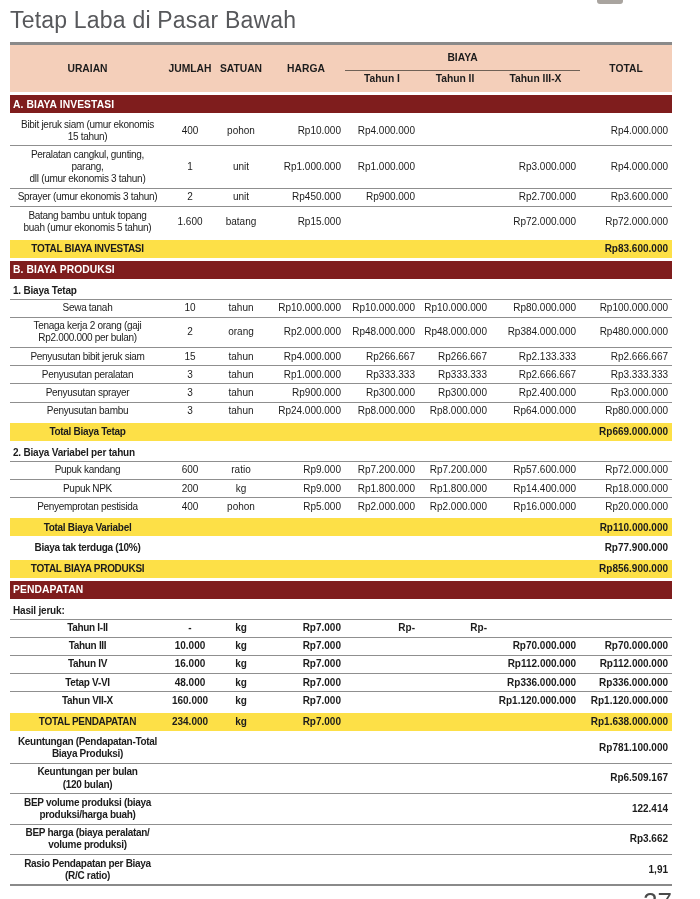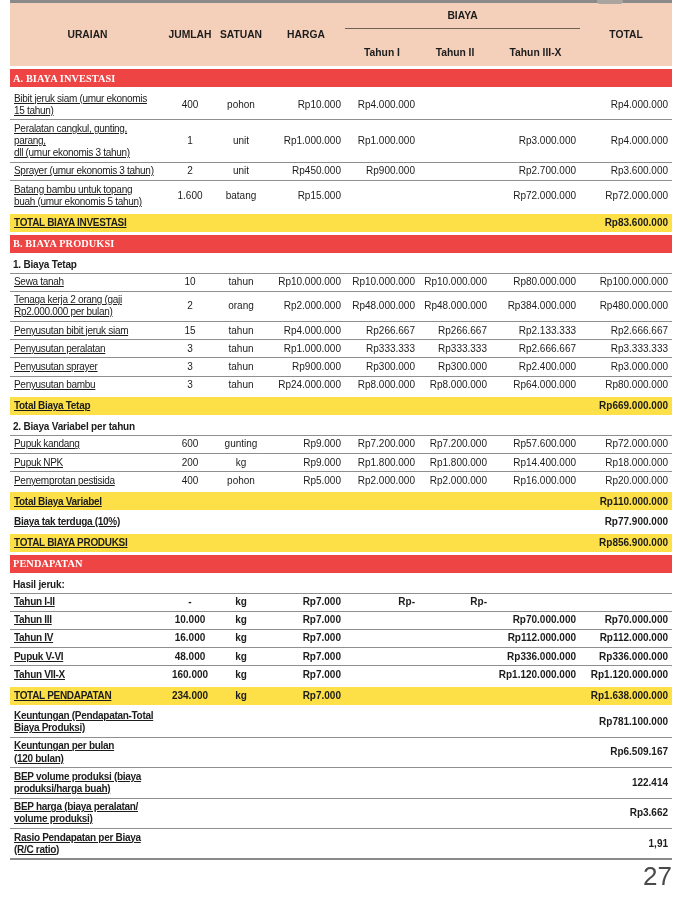--- a/index.html
+++ b/index.html
@@ -36,29 +36,29 @@
   }
   
   thead th{
     background:#f4cfba;
     font-size:10.3px;
     font-weight:bold;
     color:#1c1c1c;
     padding:0 2px;
   }
   thead tr.h1 th{height:25px;}
-  thead tr.h2 th{height:19px;vertical-align:top;padding-top:18px;}
+  thead tr.h2 th{height:19px;vertical-align:top;padding-top:2px;}
   thead th.group{
     border-bottom:1.6px solid #6f6156;
     height:22px;
     vertical-align:middle;
     text-align:center;
   }
   
-  .a-l{text-align:left;text-decoration:underline;}
+  .a-l{text-align:center;}
   .a-c{text-align:center;}
   .a-r{text-align:right;}
   
   tbody tr.data td{
     border-bottom:1.5px solid #8f8f8f;
     padding:2.5px 4px;
     line-height:1.22;
   }
   tbody tr.bold td{font-weight:bold;}
   tbody td.lbl{
@@ -66,29 +66,28 @@
     letter-spacing:-0.3px;
     padding-left:3px;
   }
   tbody tr.sub td{
     border-bottom:1.5px solid #8f8f8f;
     font-weight:bold;
     padding:3px 3px;
     letter-spacing:-0.2px;
   }
   tbody tr.section td{
-    background:#ef4444;
+    background:#7f1d1d;
     color:#ffffff;
     font-weight:bold;
     font-size:10.3px;
     padding:3.5px 3px;
     border-top:3px solid #ffffff;
     border-bottom:3px solid #ffffff;
     letter-spacing:0.1px;
-    font-family:Liberation Serif, serif;
   }
   tbody tr.total td{
     background:#fde047;
     font-weight:bold;
     padding:3.5px 4px;
     border-top:3px solid #ffffff;
     border-bottom:3px solid #ffffff;
   }
   tbody tr:last-child td{
     border-bottom:2.5px solid #8a8a8a;
@@ -107,20 +106,21 @@
     color:#4a4a4a;
     font-weight:400;
     line-height:1;
   }
 </style>
 </head>
 <body>
 
 <div class="page">
   <div class="scan-artifact"></div>
+  <h1 class="title">Tetap Laba di Pasar Bawah</h1>
 
   <table class="cost">
     <colgroup>
       <col style="width:155px">
       <col style="width:50px">
       <col style="width:52px">
       <col style="width:78px">
       <col style="width:74px">
       <col style="width:72px">
       <col style="width:89px">
@@ -274,21 +274,21 @@
           <td class="a-r"></td>
           <td class="a-r"></td>
           <td class="a-r">Rp669.000.000</td>
         </tr>
         <tr class="sub">
           <td colspan="8">2. Biaya Variabel per tahun</td>
         </tr>
         <tr class="data">
           <td class="a-l lbl">Pupuk kandang</td>
           <td class="a-c">600</td>
-          <td class="a-c">gunting</td>
+          <td class="a-c">ratio</td>
           <td class="a-r">Rp9.000</td>
           <td class="a-r">Rp7.200.000</td>
           <td class="a-r">Rp7.200.000</td>
           <td class="a-r">Rp57.600.000</td>
           <td class="a-r">Rp72.000.000</td>
         </tr>
         <tr class="data">
           <td class="a-l lbl">Pupuk NPK</td>
           <td class="a-c">200</td>
           <td class="a-c">kg</td>
@@ -368,21 +368,21 @@
           <td class="a-l lbl">Tahun IV</td>
           <td class="a-c">16.000</td>
           <td class="a-c">kg</td>
           <td class="a-r">Rp7.000</td>
           <td class="a-r"></td>
           <td class="a-r"></td>
           <td class="a-r">Rp112.000.000</td>
           <td class="a-r">Rp112.000.000</td>
         </tr>
         <tr class="data bold">
-          <td class="a-l lbl">Pupuk V-VI</td>
+          <td class="a-l lbl">Tetap V-VI</td>
           <td class="a-c">48.000</td>
           <td class="a-c">kg</td>
           <td class="a-r">Rp7.000</td>
           <td class="a-r"></td>
           <td class="a-r"></td>
           <td class="a-r">Rp336.000.000</td>
           <td class="a-r">Rp336.000.000</td>
         </tr>
         <tr class="data bold">
           <td class="a-l lbl">Tahun VII-X</td>

